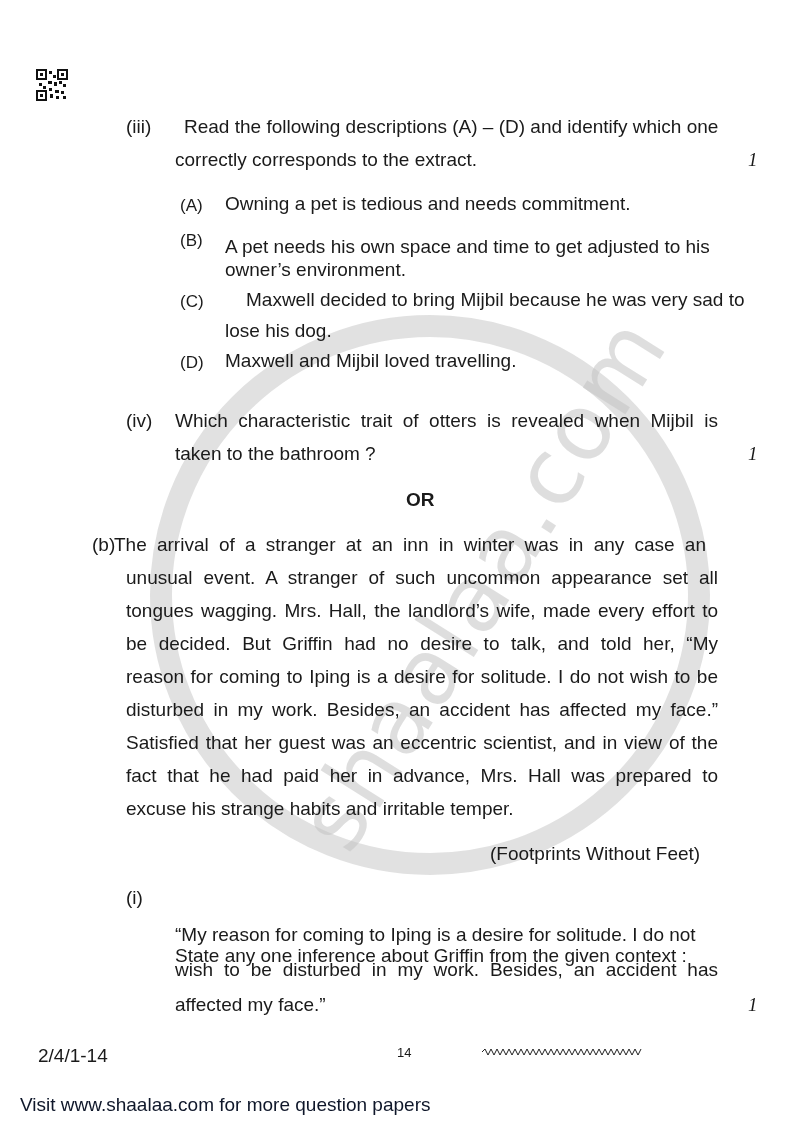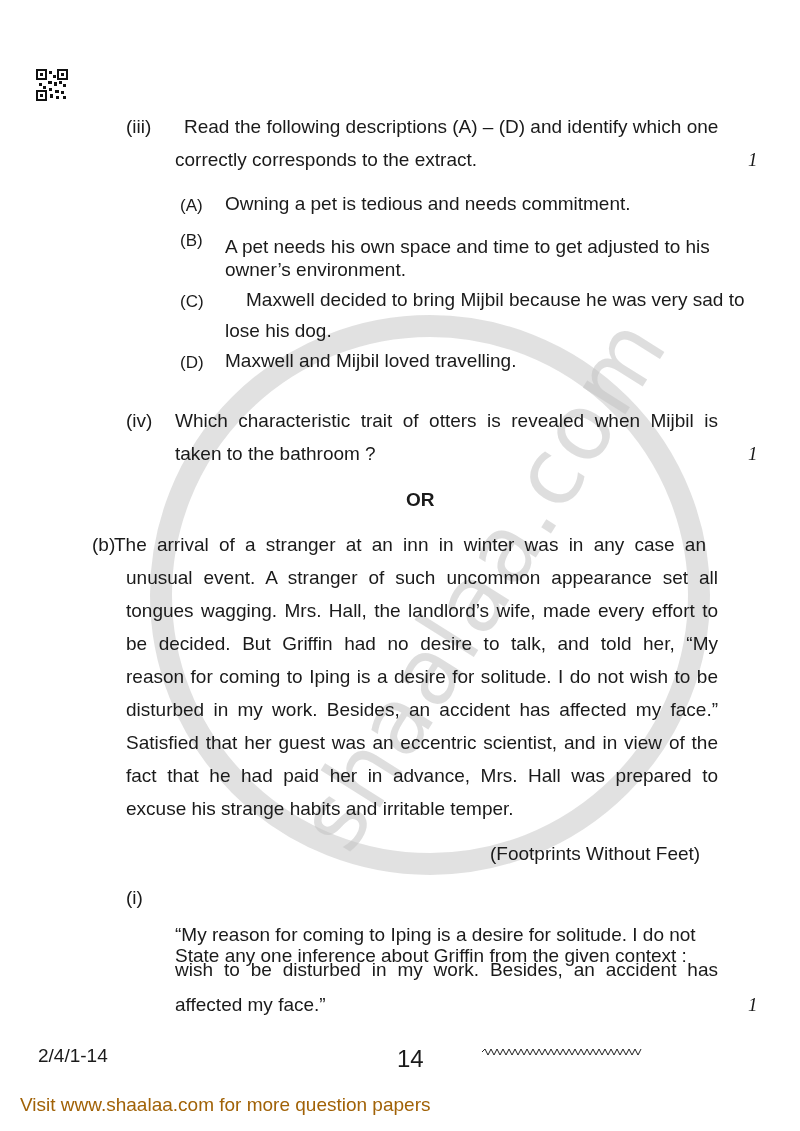--- a/index.html
+++ b/index.html
@@ -22,23 +22,23 @@
     position: absolute; left: 180px; top: 530px;
     font-family: "DejaVu Sans", sans-serif; font-size: 92px; color: rgba(195,195,195,0.55);
     transform: rotate(-58deg); transform-origin: center; pointer-events: none; letter-spacing: 2px;
   }
 
   .qr { position: absolute; left: 36px; top: 69px; width: 32px; height: 32px; }
 
   .justify { text-align: justify; text-align-last: justify; white-space: normal; }
 
   .footer-code { position: absolute; left: 38px; top: 1045px; font-family: Liberation Sans, sans-serif; font-size: 19px; text-align: center; }
-  .footer-page { position: absolute; left: 397px; top: 1045px; font-family: "Liberation Sans", sans-serif; font-size: 24px; }
+  .footer-page { position: absolute; left: 397px; top: 1045px; font-family: "Liberation Sans", sans-serif; font-size: 13px; }
   .footer-wave { position: absolute; left: 482px; top: 1047px; width: 160px; height: 10px; }
-  .visit { position: absolute; left: 20px; top: 1094px; font-family: "Liberation Sans", sans-serif; font-size: 19px; color: #a16207; }
+  .visit { position: absolute; left: 20px; top: 1094px; font-family: "Liberation Sans", sans-serif; font-size: 19px; color: #0f172a; }
 </style>
 </head>
 <body>
 
 <div class="wm-circle"></div>
 <div class="wm-text">shaalaa.com</div>
 
 <svg class="qr" viewBox="0 0 32 32">
   <rect x="0" y="0" width="32" height="32" fill="#fff"></rect>
   <rect x="1" y="1" width="9" height="9" fill="none" stroke="#111" stroke-width="2"></rect>

